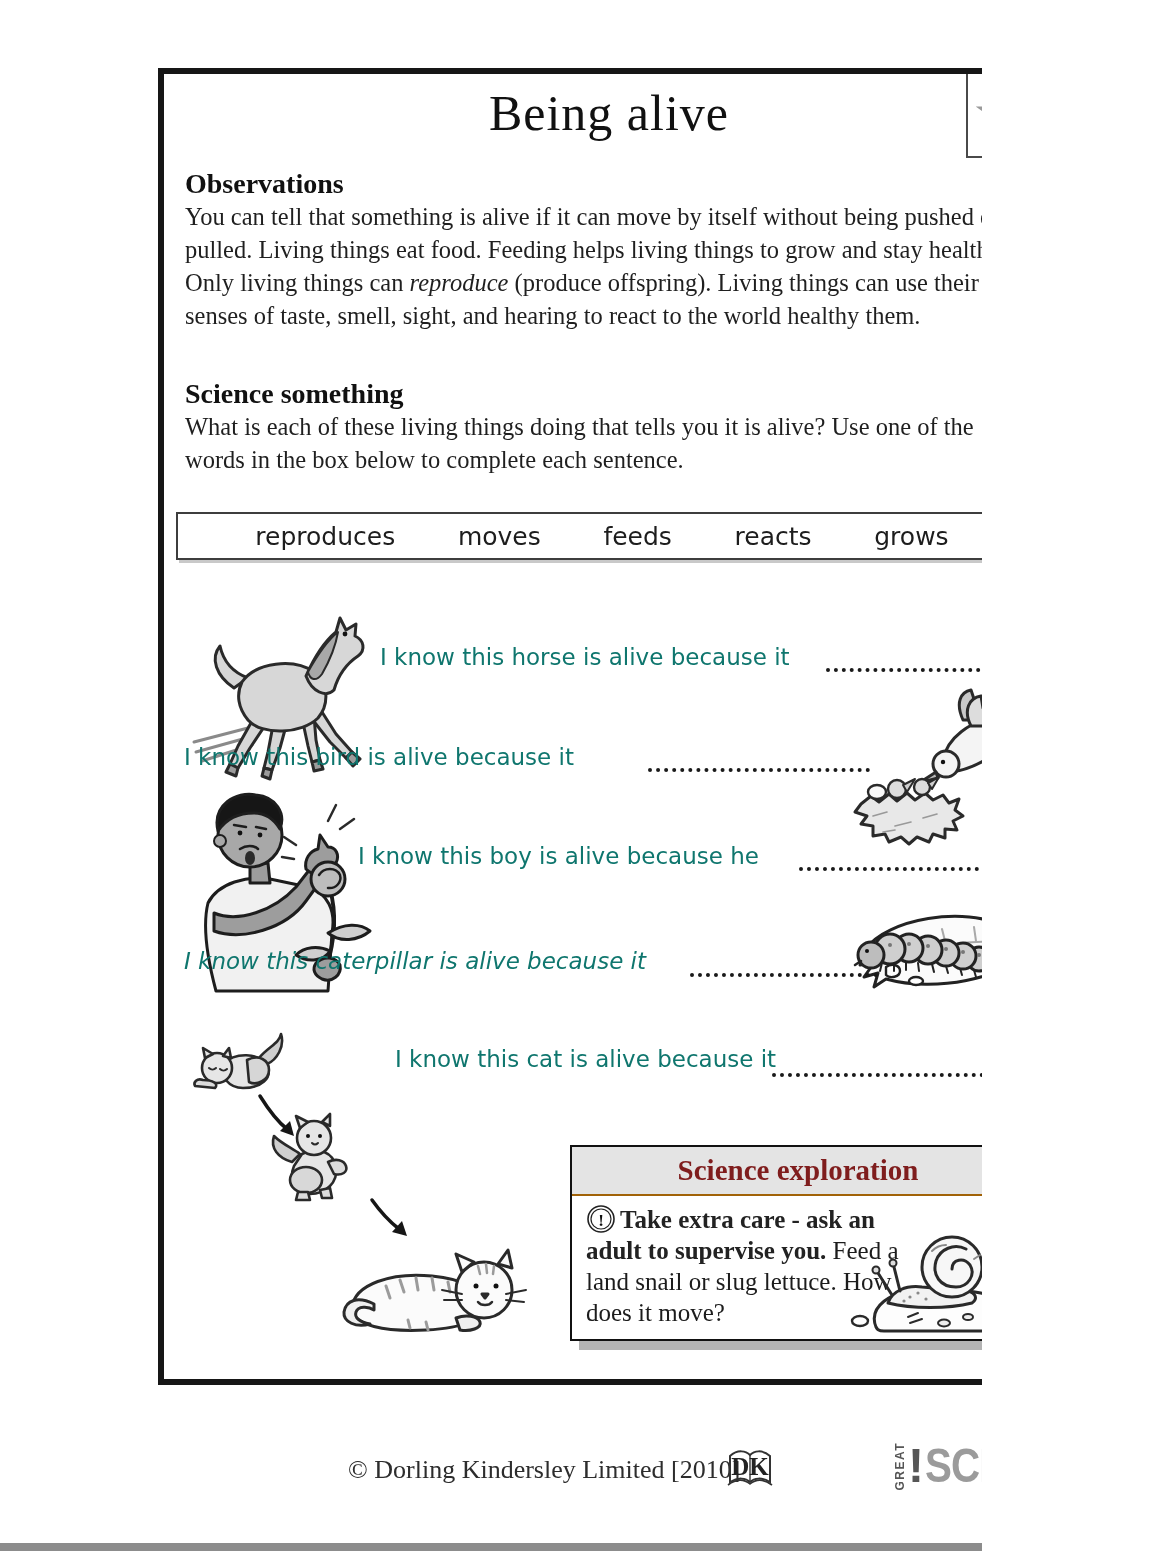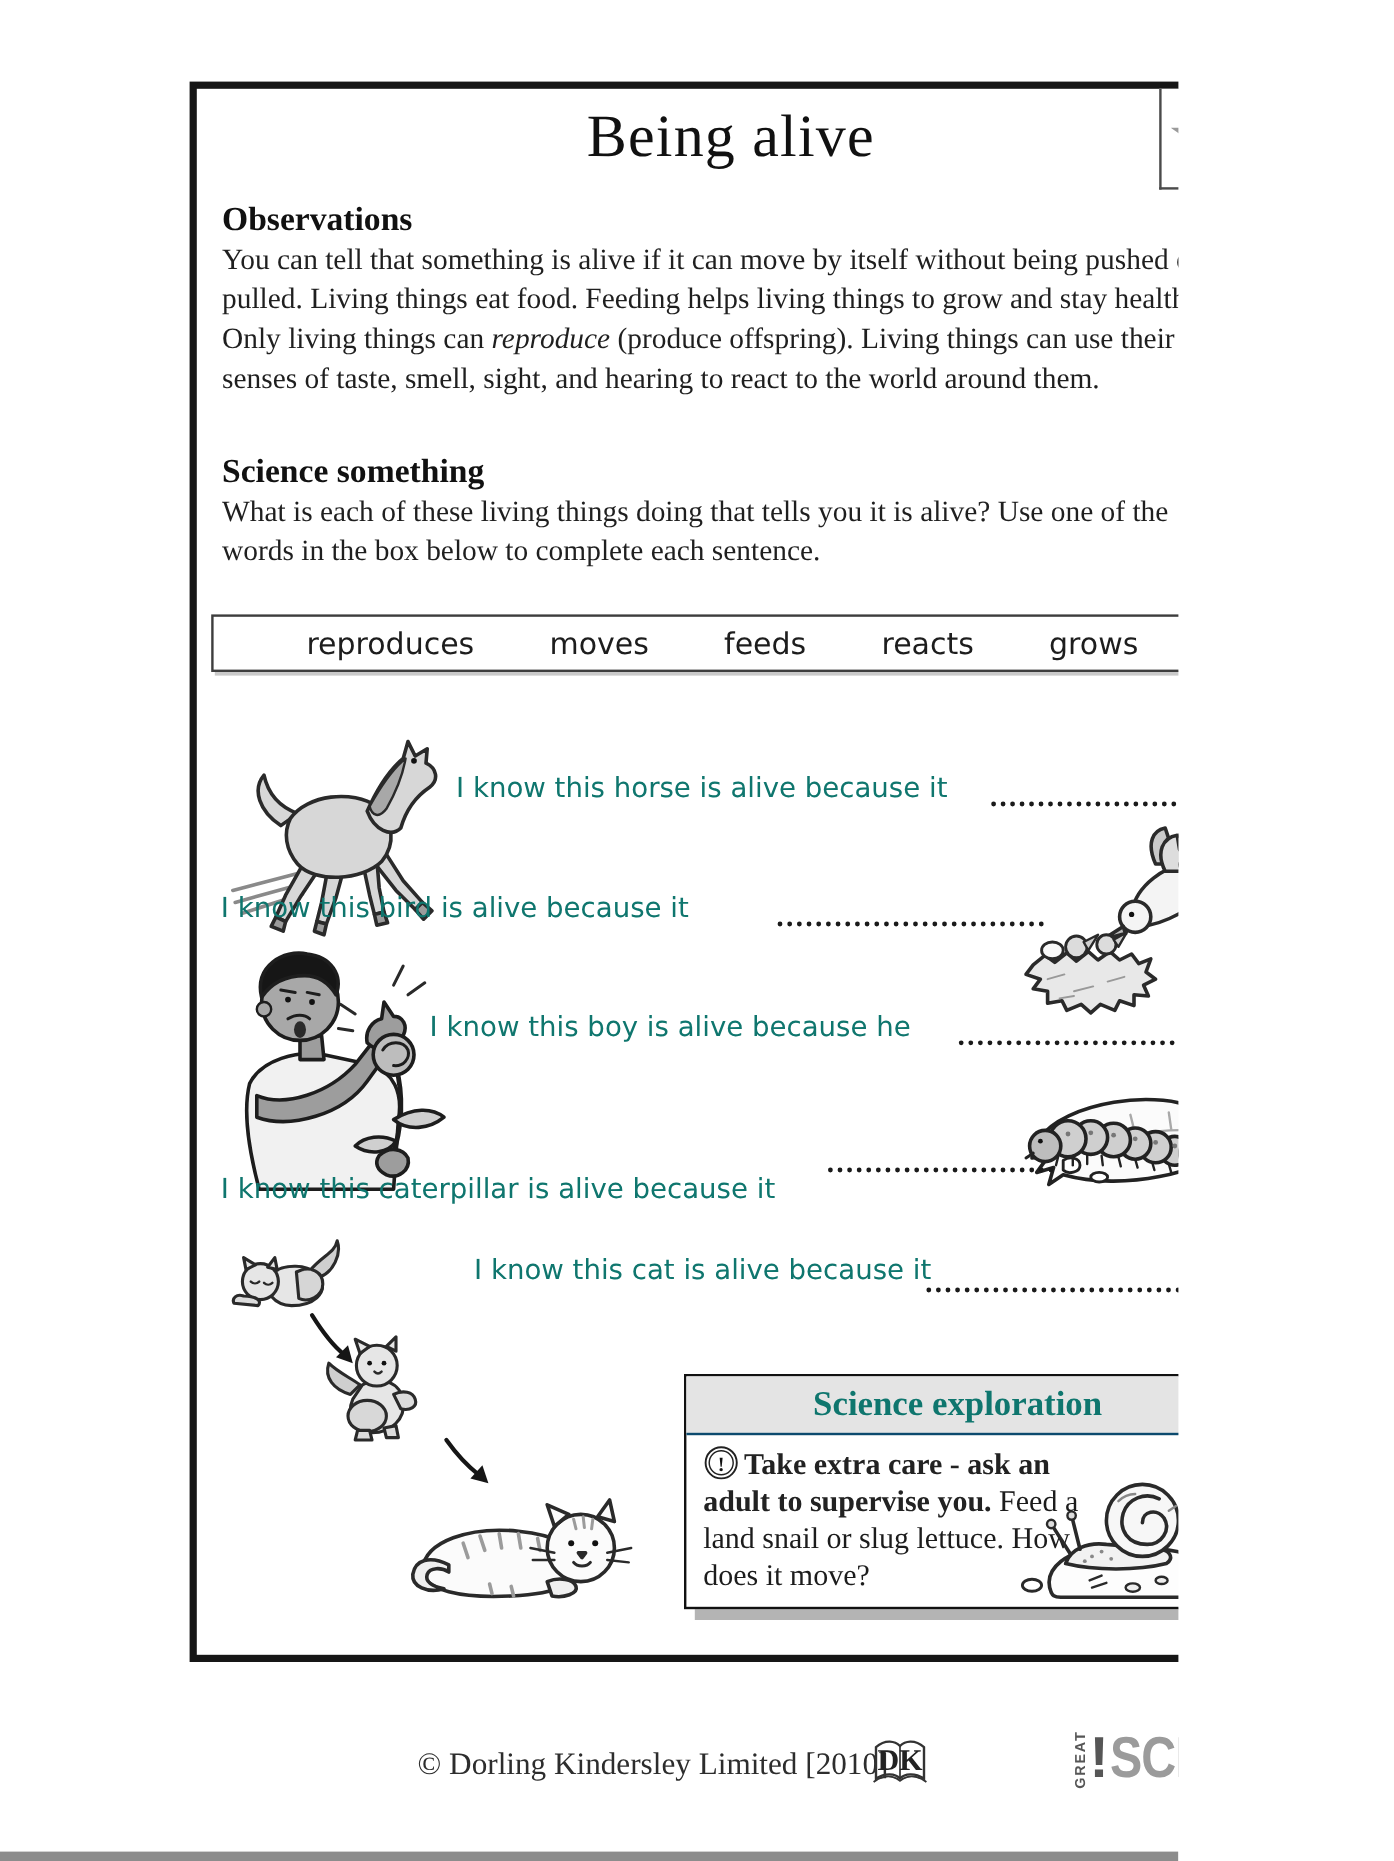--- a/index.html
+++ b/index.html
@@ -15,22 +15,22 @@
   .serif-body{font-size:24.5px;line-height:33px;color:#1f1f1f;}
   .hand{font-family:"DejaVu Sans", sans-serif;font-size:23px;color:#0f766e;white-space:nowrap;}
   .word-box{left:176px;top:512px;width:852px;height:48px;border:2px solid #3d3d3d;box-sizing:border-box;
             background:#fff;box-shadow:3px 3px 0 #c9c9c9;display:flex;align-items:center;
             justify-content:space-around;padding:0 46px;}
   .word-box span{font-family:"DejaVu Sans", sans-serif;font-size:25px;color:#1d1d1d;}
   .blank{height:0;border-bottom:4px dotted #1a1a1a;}
   
   .explore{left:570px;top:1145px;width:456px;border:2px solid #111;background:#fff;
            box-shadow:9px 9px 0 #b4b4b4;box-sizing:border-box;}
-  .explore-head{height:47px;background:#e4e4e4;border-bottom:2px solid #0c4a6e;display:flex;
-                align-items:center;justify-content:center;font-size:29px;font-weight:bold;color:#0f766e;}
+  .explore-head{height:47px;background:#e4e4e4;border-bottom:2px solid #a16207;display:flex;
+                align-items:center;justify-content:center;font-size:29px;font-weight:bold;color:#7f1d1d;}
   .explore-body{position:relative;height:143px;}
   .explore-text{position:absolute;left:14px;top:8px;width:330px;font-size:25px;line-height:31px;}
   .explore-text .bold{font-weight:bold;color:#222;}
   .snail-wrap{position:absolute;right:0px;bottom:2px;}
   .warn-svg{vertical-align:-6px;margin-right:4px;}
   
   .copyright{left:348px;top:1455px;font-size:26px;color:#2d2d2d;}
   .gs{left:894px;top:1438px;height:56px;display:flex;align-items:center;}
   .gs .vert{display:inline-block;transform:rotate(180deg);writing-mode:vertical-rl;
             font-family:"Liberation Sans", sans-serif;font-weight:bold;font-size:12px;
@@ -55,21 +55,21 @@
       <svg width="72" height="68" viewBox="0 0 100 96">
         <polygon points="50,6 61,38 95,38 67,57 77,90 50,70 23,90 33,57 5,38 39,38" fill="#ffffff" stroke="#9a9a9a" stroke-width="4" stroke-linejoin="miter"></polygon>
       </svg>
     </span>
   </div>
 
   <div class="abs title">Being alive</div>
 
   <div class="abs h2" style="left:185px;top:168px;">Observations</div>
   <div class="abs serif-body" style="left:185px;top:200px;width:840px;">
-    <span>You can tell that something is alive if it can move by itself without being pushed or pulled. Living things eat food. Feeding helps living things to grow and stay healthy. Only living things can </span><i>reproduce</i><span> (produce offspring). Living things can use their senses of taste, smell, sight, and hearing to react to the world around them.</span>
+    <span>You can tell that something is alive if it can move by itself without being pushed or pulled. Living things eat food. Feeding helps living things to grow and stay healthy. Only living things can </span><i>reproduce</i><span> (produce offspring). Living things can use their senses of taste, smell, sight, and hearing to react to the world healthy them.</span>
   </div>
 
   <div class="abs h2" style="left:185px;top:378px;">Science something</div>
   <div class="abs word-box">
     <span>reproduces</span>
     <span>moves</span>
     <span>feeds</span>
     <span>reacts</span>
     <span>grows</span>
   </div>
@@ -204,21 +204,21 @@
           <circle cx="44" cy="48" r="2"></circle>
             <circle cx="63" cy="47" r="2"></circle>
             <circle cx="82" cy="49" r="2"></circle>
           <circle cx="100" cy="52" r="2"></circle>
             <circle cx="117" cy="55" r="2"></circle>
             <circle cx="133" cy="58" r="2"></circle>
         </g>
       </g>
     </svg>
   </div>
-  <div class="abs hand" style="left:184px;top:978px;">I know this caterpillar is alive because it</div>
+  <div class="abs hand" style="left:184px;top:948px;font-style:italic;">I know this caterpillar is alive because it</div>
   <div class="abs blank" style="left:690px;top:973px;width:188px;"></div>
 
   <div class="abs" style="left:189px;top:1024px;">
     <svg width="96" height="74" viewBox="0 0 96 74">
       <g stroke="#2a2a2a" stroke-width="2.6" fill="#e6e6e6" stroke-linejoin="round" stroke-linecap="round">
         <path d="M70,34 C80,22 90,20 92,10 C96,22 88,36 78,40 Z" fill="#cfcfcf"></path>
         <path d="M34,40 C46,28 70,28 78,42 C84,54 72,64 54,64 C40,64 30,52 34,40 Z"></path>
         <path d="M58,36 C70,30 80,36 80,46 C80,56 68,62 60,58 Z" fill="#d6d6d6"></path>
         <circle cx="28" cy="44" r="15"></circle>
         <path d="M16,34 L14,24 L24,30 Z"></path>

